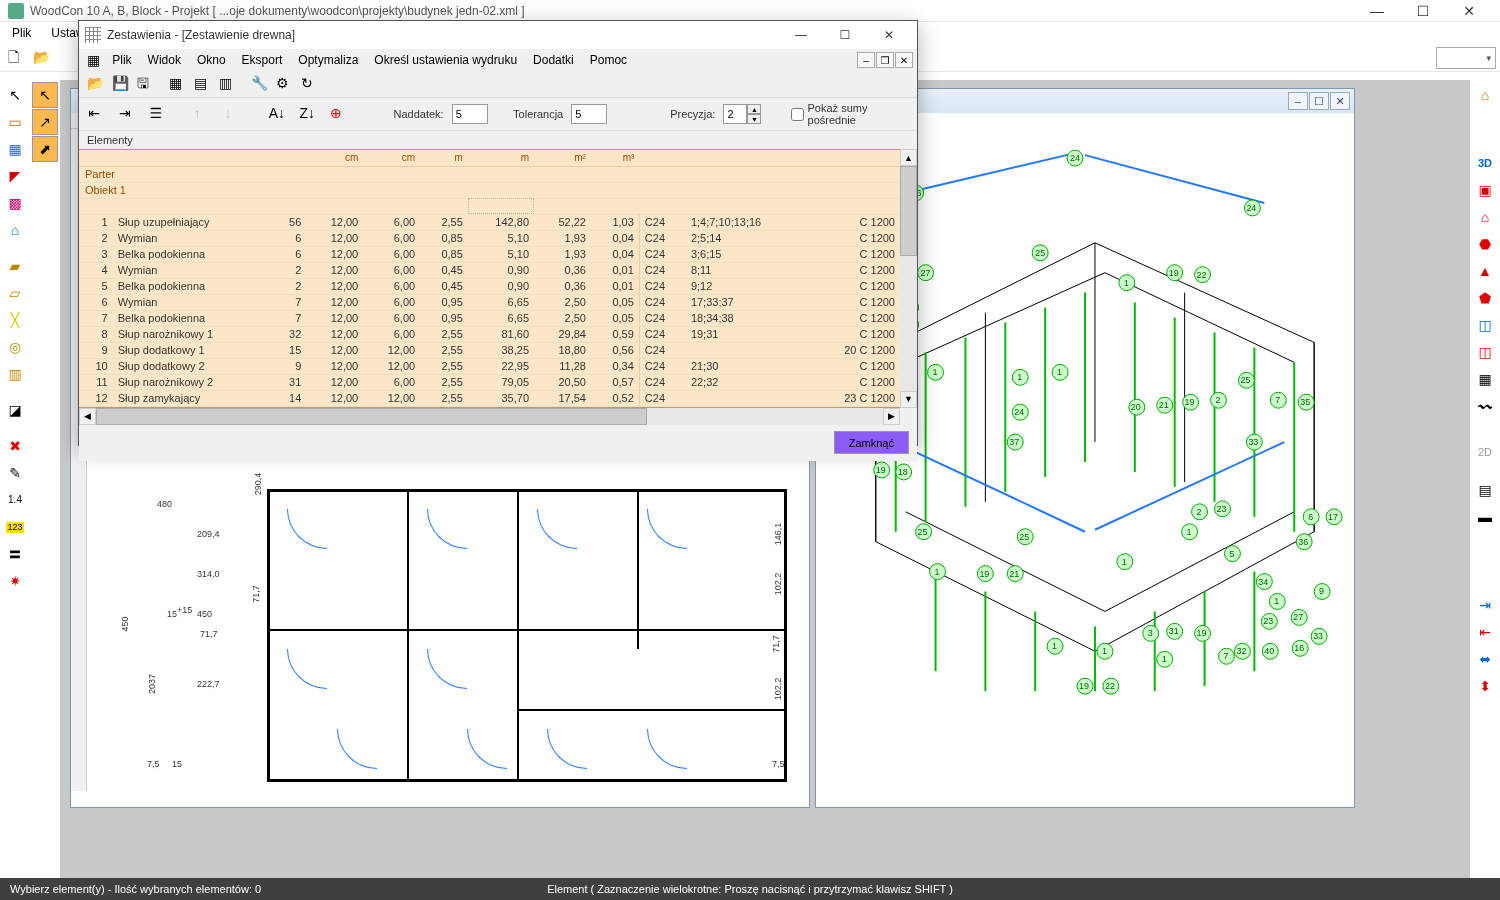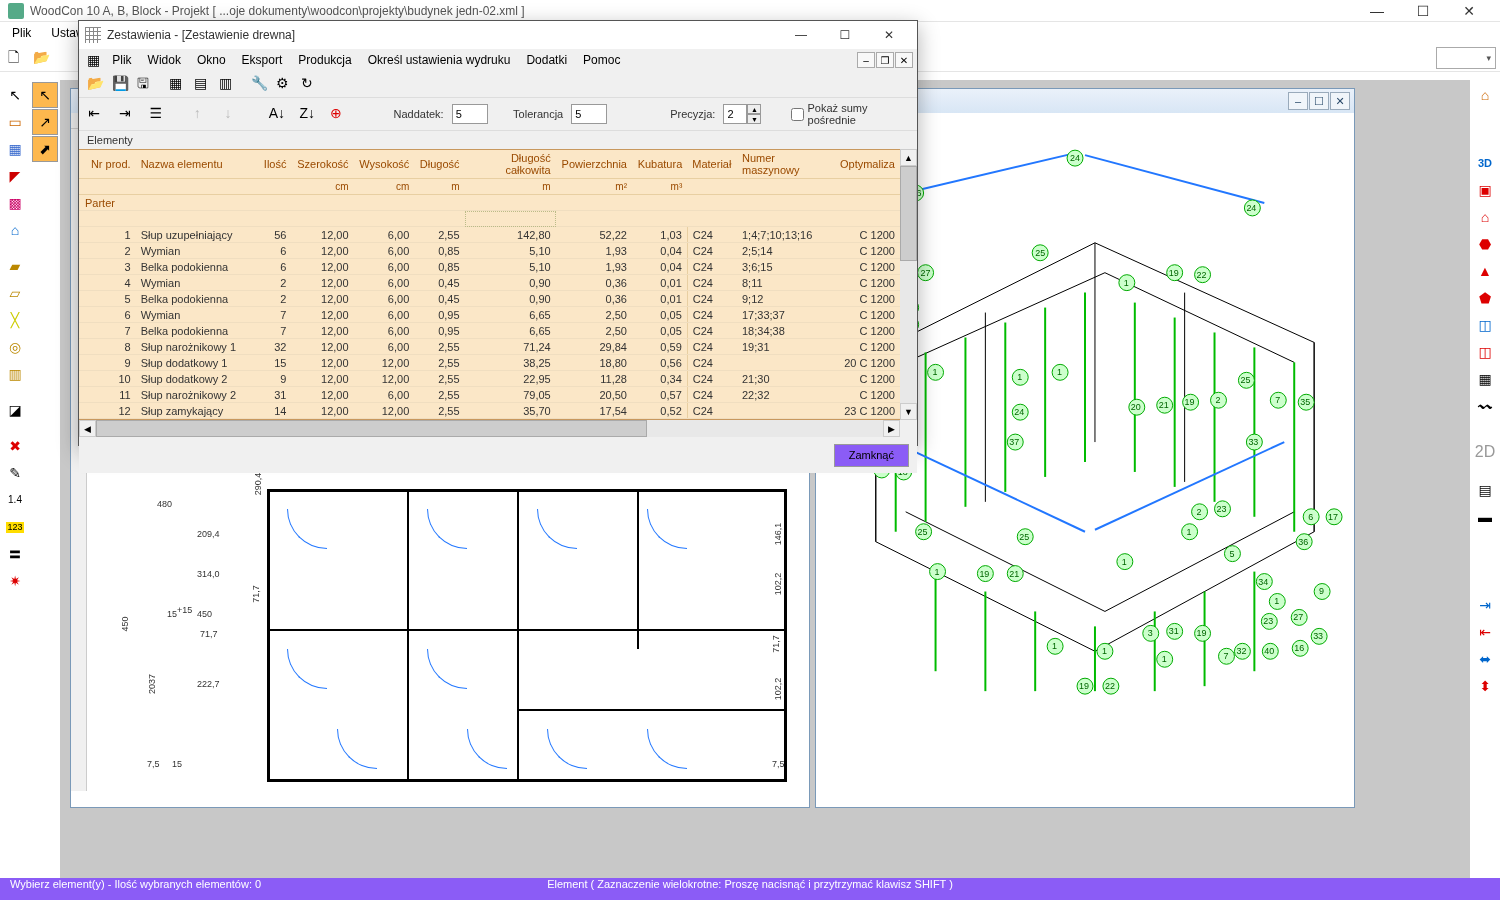--- a/index.html
+++ b/index.html
@@ -94,21 +94,21 @@
 .tbl-hscroll .thumb { position: absolute; left: 0; width: 70%; height: 100%; background: #cdcdcd; border: 1px solid #aaa; }
 .tbl-vscroll { position: absolute; right: 0; top: 0; bottom: 17px; width: 17px; background: #f0f0f0; }
 .tbl-vscroll .arrow { width: 17px; height: 17px; border: 1px solid #ccc; display: flex; align-items: center; justify-content: center; font-size: 9px; }
 .tbl-vscroll .track { position: absolute; top: 17px; bottom: 17px; left: 0; right: 0; background: #e8e8e8; }
 .tbl-vscroll .thumb { position: absolute; top: 0; height: 40%; width: 100%; background: #cdcdcd; border: 1px solid #aaa; }
 
 .dlg-footer { height: 36px; display: flex; align-items: center; justify-content: flex-end; padding: 0 8px; background: #f0f0f0; }
 .dlg-footer button { height: 23px; padding: 0 14px; font-size: 11px; border: 1px solid #999; background: #8b5cf6; }
 
 
-.statusbar { position: absolute; left: 0; right: 0; bottom: 0; height: 22px; background: #8b5cf6; color: #fff; display: flex; align-items: flex-start; font-size: 11px; padding: 0 6px; }
+.statusbar { position: absolute; left: 0; right: 0; bottom: 0; height: 22px; background: #404040; color: #fff; display: flex; align-items: center; font-size: 11px; padding: 0 6px; }
 .statusbar .seg { padding: 0 4px; }
 .statusbar .center { margin-left: auto; margin-right: auto; position: absolute; left: 50%; transform: translateX(-50%); }
 
 
 .combo { height: 22px; border: 1px solid #aaa; background: #fff; min-width: 60px; display: inline-flex; align-items: center; padding: 0 4px; gap: 4px; }
 .combo .car { margin-left: auto; font-size: 9px; color: #555; }
 
 
 .g { font-size: 14px; line-height: 1; }
 </style>
@@ -254,21 +254,21 @@
       <span class="g" style="color:#d00">◫</span>
     </div>
   <div class="tbtn">
       <span class="g">▦</span>
     </div>
   <div class="tbtn">
       <span class="g">〰</span>
     </div>
   <div style="height:18px"></div>
   <div class="tbtn">
-      <span style="color:#999;font-size:16px">2D</span>
+      <span style="color:#999;font-size:11px">2D</span>
     </div>
   <div style="height:10px"></div>
   <div class="tbtn">
       <span class="g">▤</span>
     </div>
   <div class="tbtn">
       <span class="g">▬</span>
     </div>
   <div style="height:60px"></div>
   <div class="tbtn">
@@ -529,21 +529,21 @@
       <div>☐</div>
       <div class="close">✕</div>
     </div>
   </div>
   <div class="dlg-menubar">
     <span class="g" style="padding:0 4px">▦</span>
     <span>Plik</span>
     <span>Widok</span>
     <span>Okno</span>
     <span>Eksport</span>
-    <span>Produkcja</span>
+    <span>Optymaliza</span>
     <span>Określ ustawienia wydruku</span>
     <span>Dodatki</span>
     <span>Pomoc</span>
     <div class="dlg-mdi-ctrls">
       <div>–</div>
       <div>❐</div>
       <div>✕</div>
     </div>
   </div>
   <div class="dlg-toolbar-row">
@@ -624,53 +624,42 @@
       <input type="checkbox" style="">
       <label>Pokaż sumy pośrednie</label>
     </div>
   </div>
   <div class="dlg-label-row">Elementy</div>
 
   <div style="position:relative;">
     <div class="tbl-wrap" style="margin-right:17px;">
       <table class="tbl">
         <thead>
-          <tr>
-            <th style="width:56px">Nr prod.</th>
-            <th class="left" style="width:120px">Nazwa elementu</th>
-            <th style="width:34px">Ilość</th>
-            <th style="width:58px">Szerokość</th>
-            <th style="width:58px">Wysokość</th>
-            <th style="width:48px">Długość</th>
-            <th style="width:90px">Długość całkowita</th>
-            <th style="width:72px">Powierzchnia</th>
-            <th style="width:52px">Kubatura</th>
-            <th class="left" style="width:46px">Materiał</th>
-            <th class="left" style="width:96px">Numer maszynowy</th>
-            <th style="width:60px">Optymaliza</th>
-          </tr>
           <tr>
             <th></th>
               <th></th>
               <th></th>
             <th class="sub">cm</th>
             <th class="sub">cm</th>
             <th class="sub">m</th>
             <th class="sub">m</th>
             <th class="sub">m²</th>
             <th class="sub">m³</th>
             <th></th>
               <th></th>
               <th></th>
           </tr>
         </thead>
         <tbody id="tbl-body">
             <tr class="grp">
               <td colspan="12">Parter</td>
             </tr>
+            <tr class="grp">
+              <td colspan="12">Obiekt 1</td>
+            </tr>
             <tr>
               <td>&nbsp;</td>
               <td>&nbsp;</td>
               <td>&nbsp;</td>
               <td>&nbsp;</td>
               <td>&nbsp;</td>
               <td>&nbsp;</td>
               <td style="outline: rgb(187, 187, 136) dotted 1px; outline-offset: -1px;">&nbsp;</td>
               <td>&nbsp;</td>
               <td>&nbsp;</td>
@@ -776,21 +765,21 @@
               <td class="left">18;34;38</td>
               <td>C 1200</td>
             </tr>
             <tr>
               <td>8</td>
               <td class="left">Słup narożnikowy 1</td>
               <td>32</td>
               <td>12,00</td>
               <td>6,00</td>
               <td>2,55</td>
-              <td>71,24</td>
+              <td>81,60</td>
               <td>29,84</td>
               <td>0,59</td>
               <td class="mat">C24</td>
               <td class="left">19;31</td>
               <td>C 1200</td>
             </tr>
             <tr>
               <td>9</td>
               <td class="left">Słup dodatkowy 1</td>
               <td>15</td>

